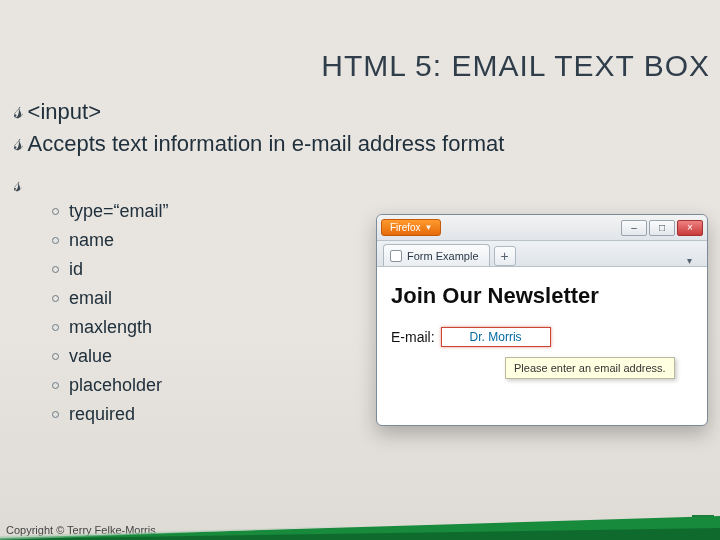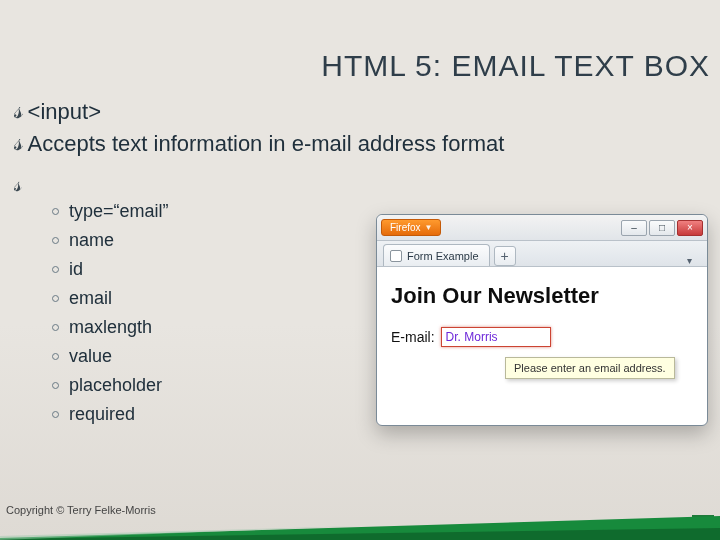--- a/index.html
+++ b/index.html
@@ -40,21 +40,21 @@
   }
   .ring {
     width: 7px; height: 7px;
     border: 1px solid #6a7a85;
     border-radius: 50%;
     margin-right: 10px;
     display: inline-block;
   }
   .copyright {
     position: absolute;
-    bottom: 24px; left: 6px;
+    bottom: 4px; left: 6px;
     font-size: 11px;
     color: #444;
   }
   .pagenum {
     position: absolute;
     bottom: 6px; right: 6px;
     font-size: 13px;
     color: #e6e6e6;
     background: #1f7a3a;
     padding: 2px 4px;
@@ -152,22 +152,23 @@
     margin: 6px 0 18px 0;
   }
   .fx-row { display: flex; align-items: center; gap: 6px; }
   .fx-label { font-size: 14px; color: #111; }
   .fx-input {
     width: 110px; height: 20px;
     border: 1px solid #c43; 
     box-shadow: 0 0 3px rgba(204,68,51,0.6);
     padding: 0 4px;
     font-size: 12px;
-    color: #6d28d9;
+    color: #0369a1;
     background: #fff;
+    text-align: center;
   }
   .fx-tooltip {
     position: absolute;
     top: 142px; left: 128px;
     background: #ffffe1;
     border: 1px solid #b9b99a;
     padding: 4px 8px;
     font-size: 11px;
     color: #333;
     box-shadow: 2px 2px 4px rgba(0,0,0,0.2);

